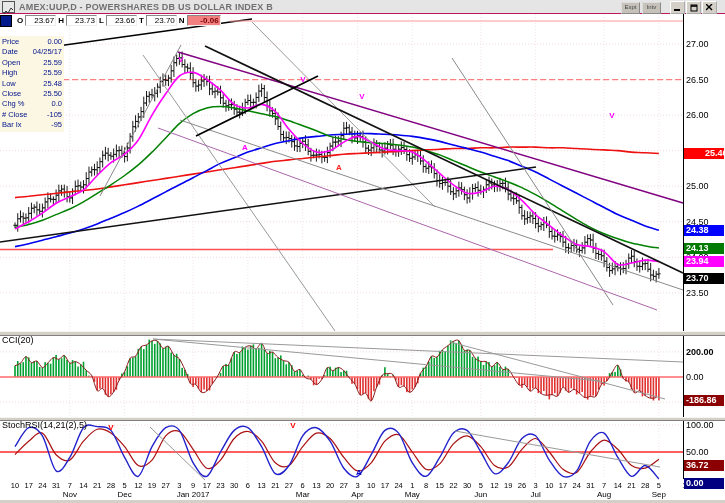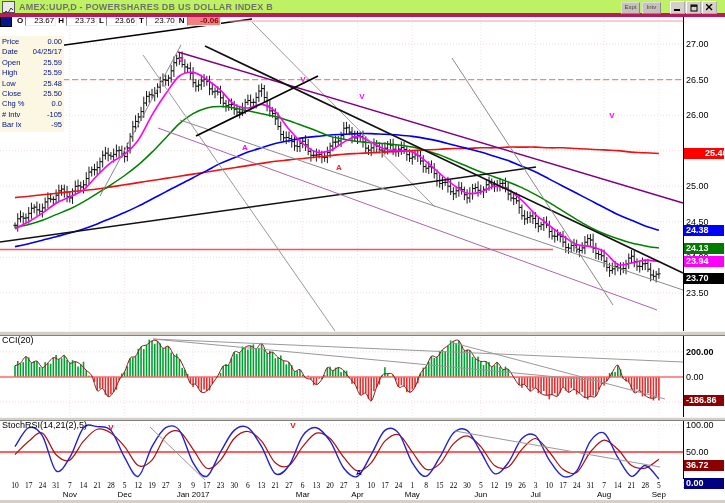--- a/index.html
+++ b/index.html
@@ -1,20 +1,20 @@
 <!DOCTYPE html>
 <html><head>
 <meta charset="utf-8">
 <style>
   html,body{margin:0;padding:0;background:#888;}
   #win{position:relative;width:725px;height:503px;background:#ffffff;overflow:hidden;
        font-family:"Liberation Sans",sans-serif;-webkit-font-smoothing:none;}
   
-  #titlebar{position:absolute;left:0;top:0;width:725px;height:13px;background:#bef264;
-            border-bottom:4px solid #be185d;display:flex;align-items:center;z-index:40;}
+  #titlebar{position:absolute;left:0;top:0;width:725px;height:13px;background:#e5e5e5;
+            border-bottom:1px solid #be185d;display:flex;align-items:center;z-index:40;}
   #appicon{width:11px;height:10px;background:#e8e8e8;border:1px solid #555;margin:0 4px 0 2px;}
   #title-text{font-size:9px;font-weight:bold;color:#707070;white-space:nowrap;letter-spacing:.2px;}
   #tb-right{position:absolute;right:8px;top:1px;display:flex;gap:2px;align-items:center;}
   .tinybtn{height:10px;min-width:15px;background:#c6c2ba;border:1px outset #ddd;font-size:6px;
            color:#444;line-height:9px;text-align:center;padding:0 1px;}
   .winbtn{width:13px;height:11px;background:#d4d0c8;border:1px outset #fff;display:flex;
           align-items:center;justify-content:center;margin-left:1px;}
   .winbtn svg{display:block}
   #ctrls{display:flex;margin-left:6px;}
   
@@ -34,21 +34,21 @@
   .axlab{position:absolute;left:2px;font-size:9px;color:#000;}
   .badge{position:absolute;left:0;width:40px;height:11px;color:#fff;font-size:9px;font-weight:bold;
          line-height:11px;padding-left:2px;box-sizing:border-box;}
   
   .ptitle{position:absolute;left:2px;font-size:9px;color:#000;z-index:20;background:transparent;}
   
   .sep{position:absolute;left:0;width:725px;background:#d4d0c8;border-top:1px solid #f5f5f5;
        border-bottom:1px solid #808080;z-index:22;}
   
   #date-axis{position:absolute;left:0;top:479px;width:725px;height:21px;z-index:18;}
-  .dtick{position:absolute;top:2px;width:16px;text-align:center;font-size:7.5px;color:#000;font-family:Liberation Serif, serif;}
+  .dtick{position:absolute;top:2px;width:16px;text-align:center;font-size:7.5px;color:#000;}
   .dmonth{position:absolute;top:11px;width:40px;text-align:center;font-size:8px;color:#000;}
   #chart{position:absolute;left:0;top:0;z-index:5;}
   #bottomstrip{position:absolute;left:0;top:499px;width:725px;height:4px;background:#d4d0c8;
                border-top:1px solid #fff;z-index:30;}
 </style>
 </head>
 <body>
 
 <div id="win">
 
@@ -1154,21 +1154,21 @@
       </div>
       <div class="dp-row">
         <span>Close</span>
         <span class="v">25.50</span>
       </div>
       <div class="dp-row">
         <span>Chg %</span>
         <span class="v">0.0</span>
       </div>
       <div class="dp-row">
-        <span># Intv</span>
+        <span># Close</span>
         <span class="v">-105</span>
       </div>
       <div class="dp-row">
         <span>Bar Ix</span>
         <span class="v">-95</span>
       </div>
     </div>
 
   <div id="axis-col">
       <div class="axlab" style="top: 39px;">27.00</div>

